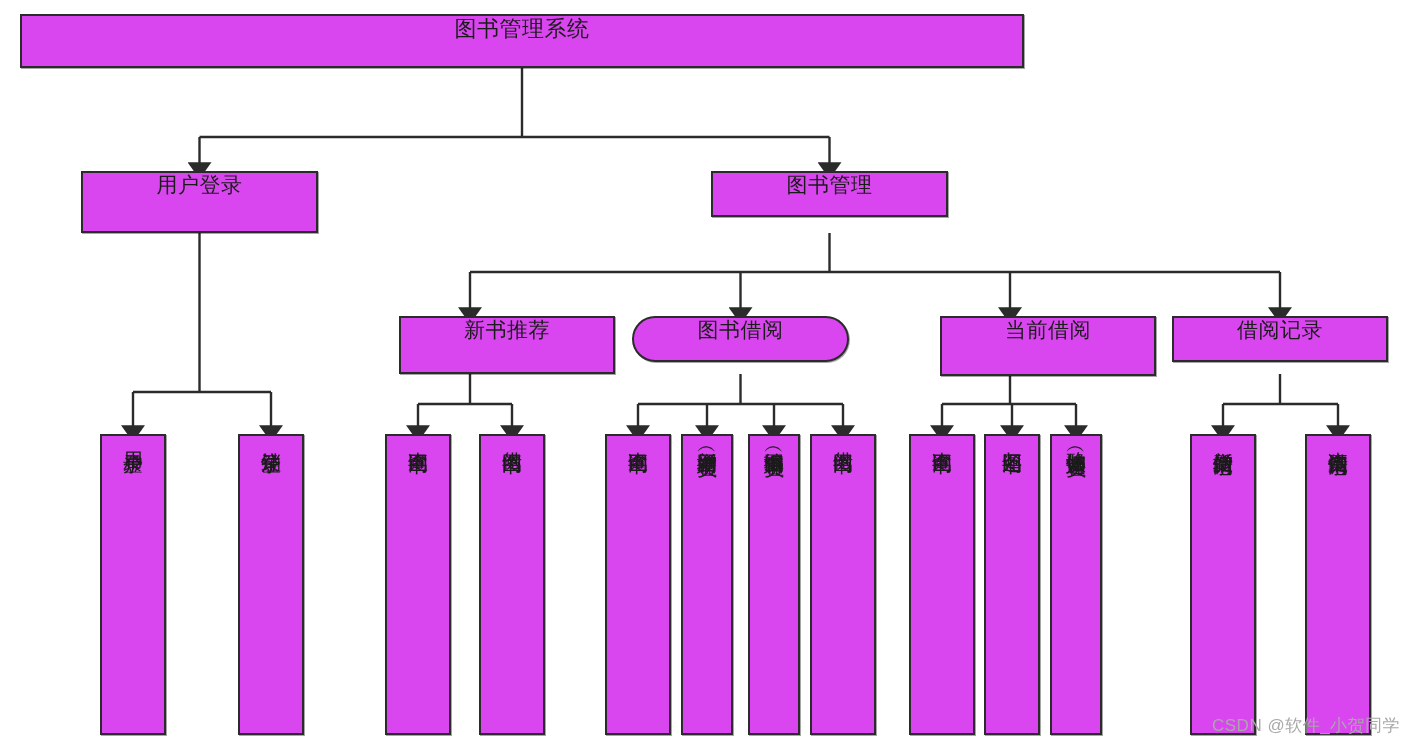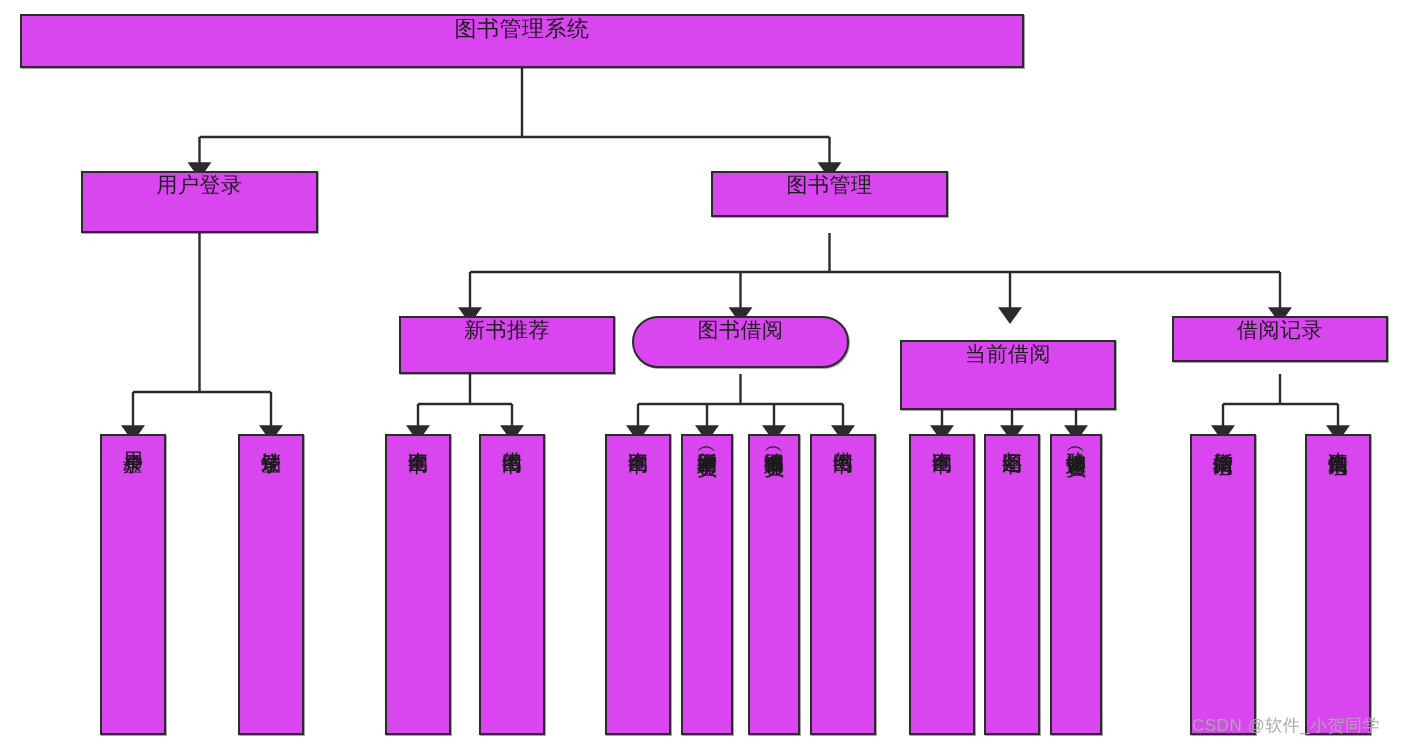--- a/index.html
+++ b/index.html
@@ -114,24 +114,24 @@
       </div>
       <div class="node" style="left: 81px; top: 171px; width: 237px; height: 62px;">
         <span class="label">用户登录</span>
       </div>
       <div class="node" style="left: 711px; top: 171px; width: 237px; height: 46px;">
         <span class="label">图书管理</span>
       </div>
       <div class="node" style="left: 362px; top: 316px; width: 216px; height: 58px; margin-left: 37px;">
         <span class="label">新书推荐</span>
       </div>
-      <div class="node" style="left: 632px; top: 316px; width: 217px; height: 52px; border-radius: 27px;">
+      <div class="node" style="left: 632px; top: 316px; width: 217px; height: 46px; border-radius: 27px;">
         <span class="label">图书借阅</span>
       </div>
-      <div class="node" style="left: 900px; top: 316px; width: 216px; height: 70px; margin-top: 24px;">
+      <div class="node" style="left: 940px; top: 316px; width: 216px; height: 60px;">
         <span class="label">当前借阅</span>
       </div>
       <div class="node" style="left: 1172px; top: 316px; width: 216px; height: 46px;">
         <span class="label">借阅记录</span>
       </div>
       <div class="node leaf" style="left: 100px; top: 434px; width: 66px; height: 301px;">
         <span class="label">用户登录</span>
       </div>
       <div class="node leaf" style="left: 238px; top: 434px; width: 66px; height: 301px;">
         <span class="label">注销登录</span>
@@ -164,14 +164,14 @@
         <span class="label">确认归还（管理员）</span>
       </div>
       <div class="node leaf" style="left: 1190px; top: 434px; width: 66px; height: 301px;">
         <span class="label">新增借阅记录</span>
       </div>
       <div class="node leaf" style="left: 1305px; top: 434px; width: 66px; height: 301px;">
         <span class="label">查询借阅记录</span>
       </div>
     </div>
 
-  <div class="watermark" style="left:1192px; top:714px;">CSDN @软件_小贺同学</div>
+  <div class="watermark" style="left:1192px; top:714px;padding-left:20px;">CSDN @软件_小贺同学</div>
 </div>
 
 </body></html>

